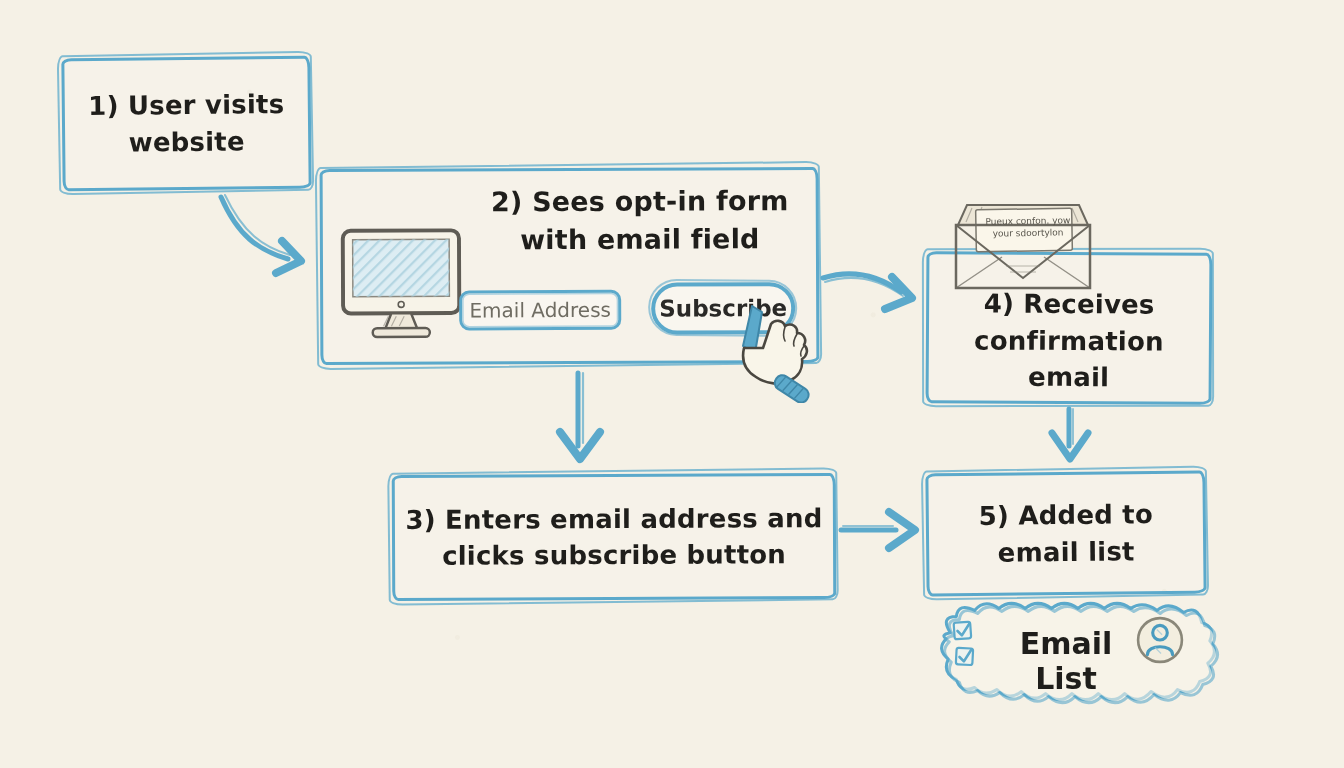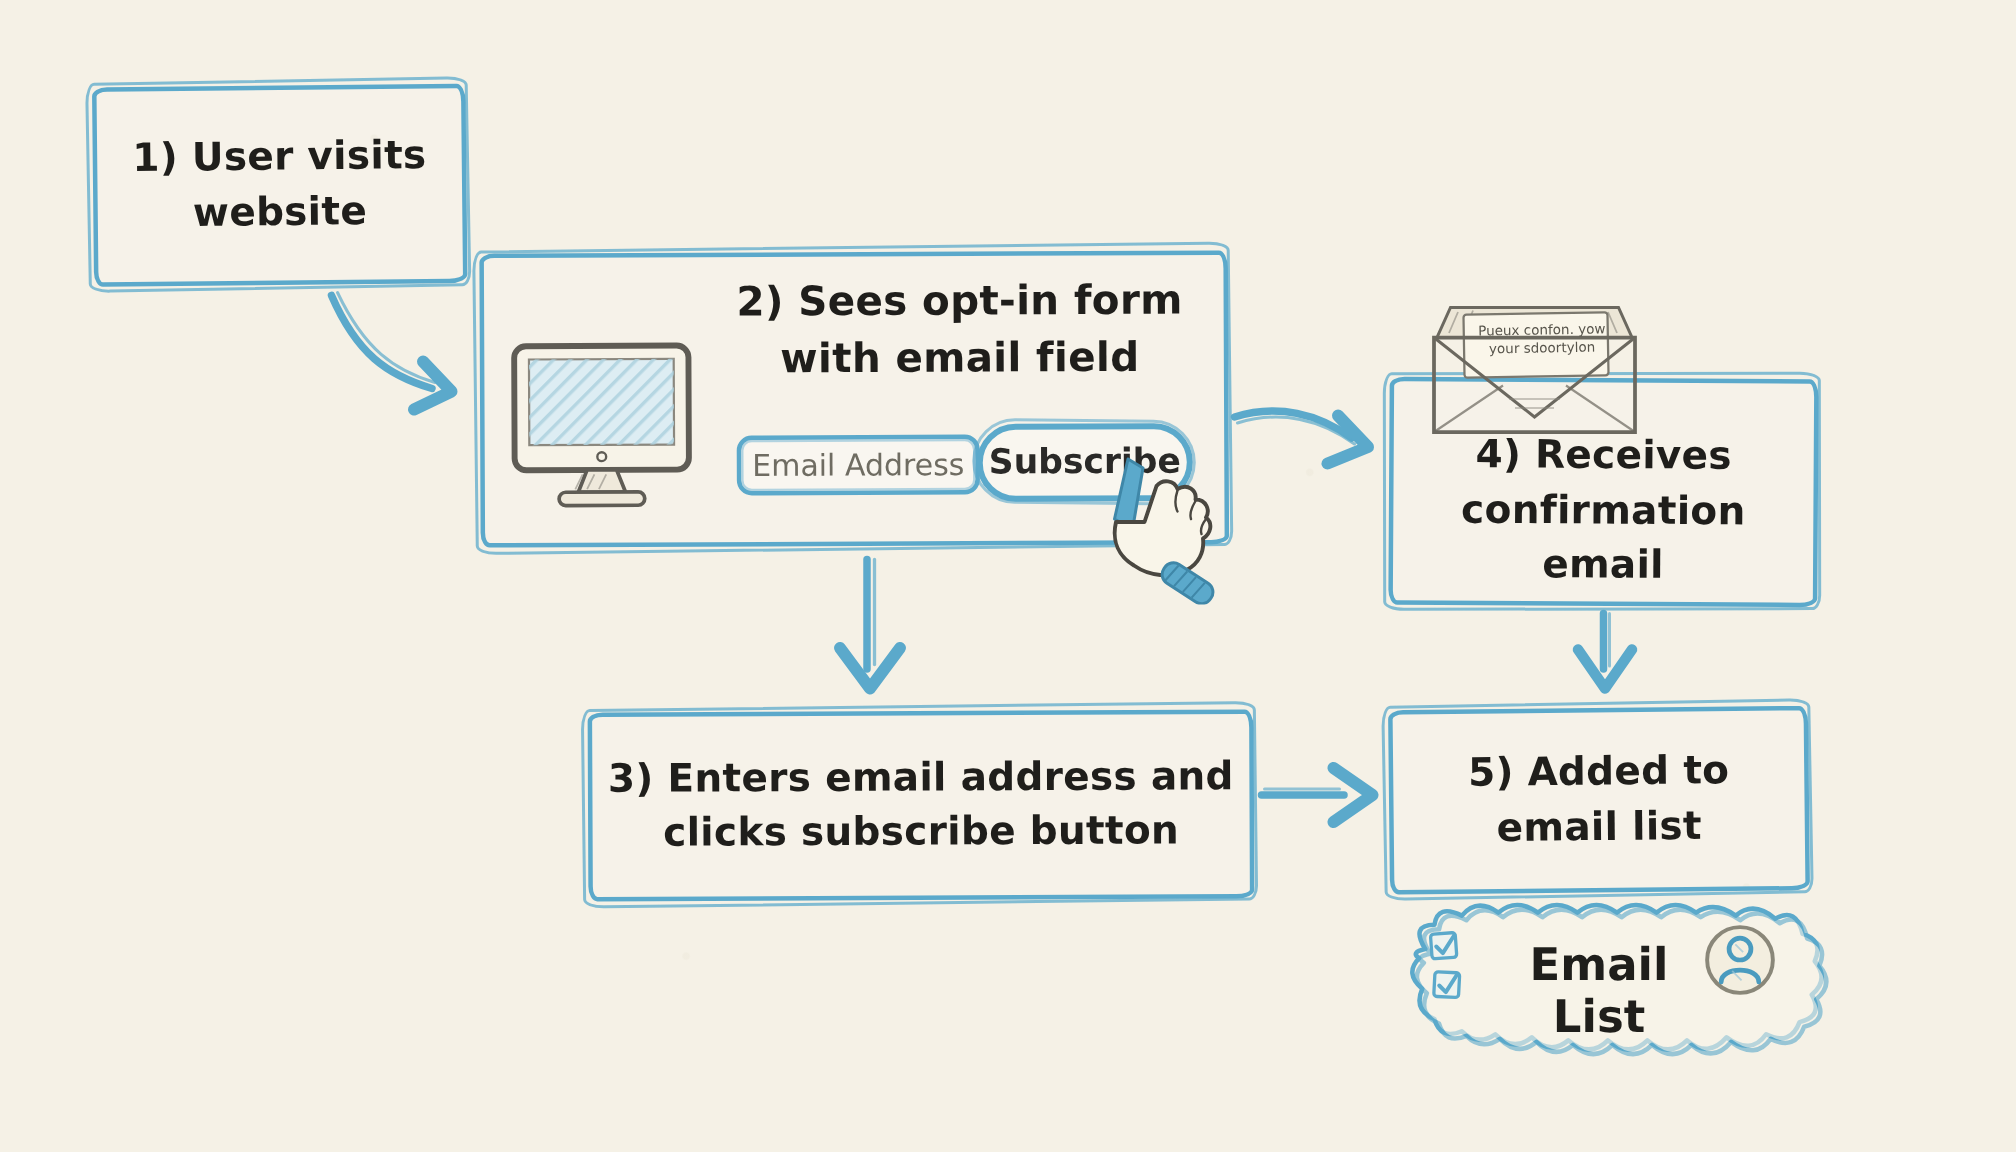--- a/index.html
+++ b/index.html
@@ -38,21 +38,21 @@
   }
   
   .box1{left:62px;top:57px;width:243px;height:127px;}
   .box2{left:320px;top:168px;width:493px;height:190px;}
   .box3{left:392px;top:474px;width:438px;height:120px;}
   .box4{left:926px;top:252px;width:286px;height:152px;padding-top:26px;box-sizing:border-box;}
   .box5{left:926px;top:472px;width:274px;height:117px;}
   .box2-title{position:absolute;left:152px;top:12px;width:330px;font-size:27px;}
   
   .email-field{
-    position:absolute;left:168px;top:119px;width:162px;height:40px;
+    position:absolute;left:136px;top:119px;width:162px;height:40px;
     border:3px solid #5ba9cb;border-radius:10px;box-sizing:border-box;
     display:flex;align-items:center;justify-content:center;
     font-size:20px;color:#6f6c62;background:rgba(255,255,255,.35);
     box-shadow:inset 0 0 0 1.5px rgba(91,169,203,.45);
   }
   .subscribe-btn{
     position:absolute;left:328px;top:112px;width:144px;height:52px;
     border:4px solid #5ba9cb;border-radius:26px;box-sizing:border-box;
     display:flex;align-items:center;justify-content:center;
     font-size:23px;font-weight:700;color:#2a2927;background:rgba(255,255,255,.3);

